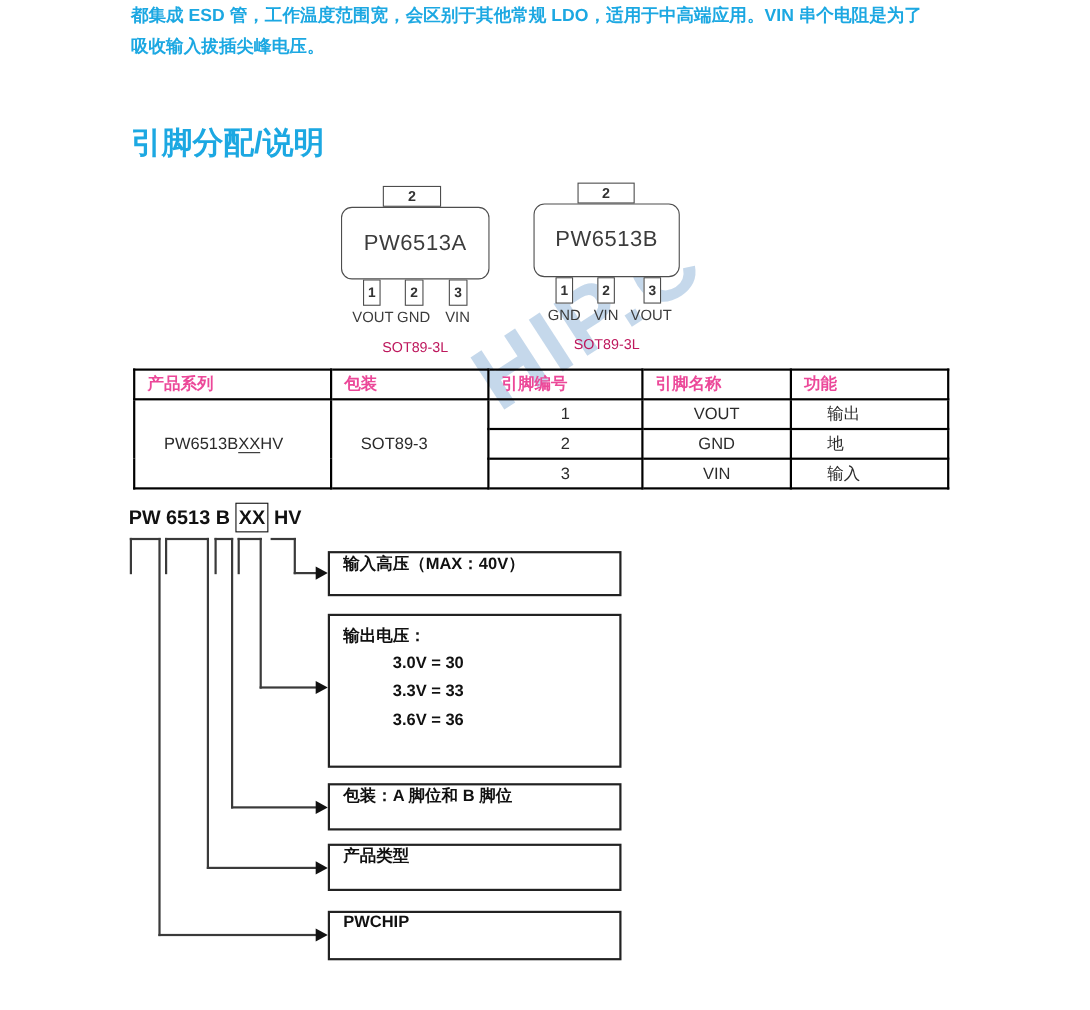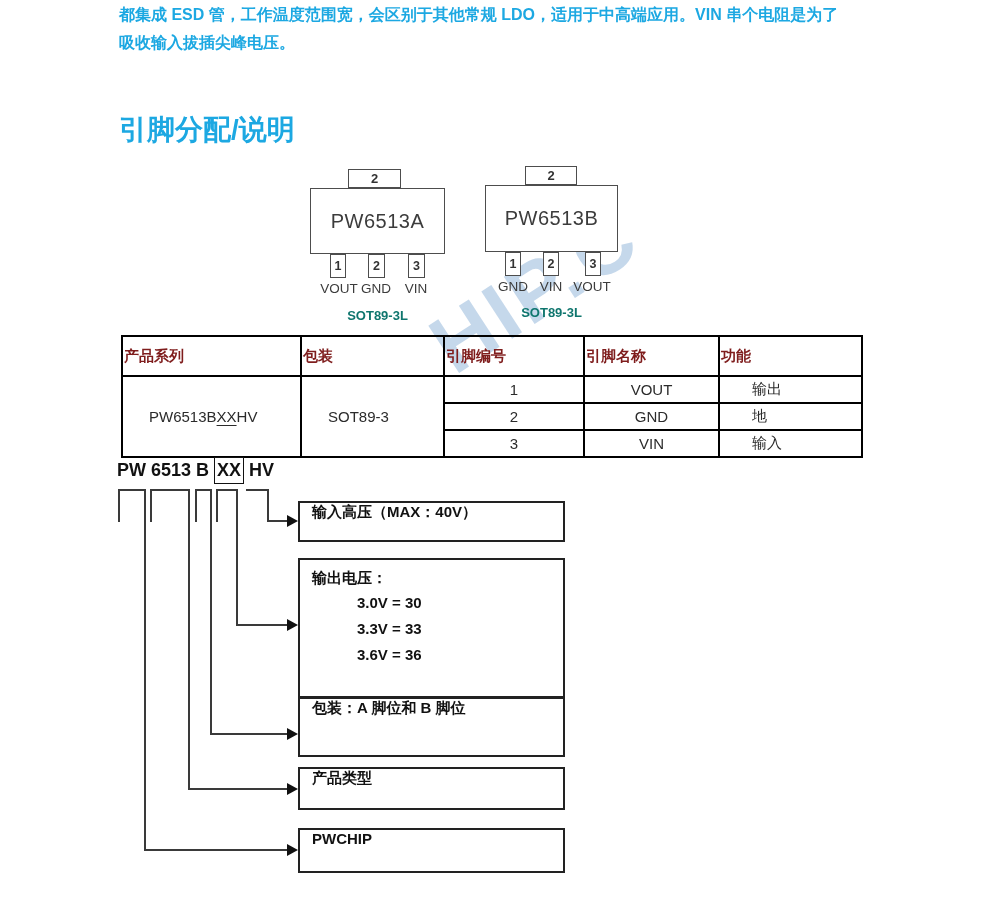--- a/index.html
+++ b/index.html
@@ -17,28 +17,28 @@
   .intro { position:absolute; left:119px; top:1px; width:760px; font-size:16px;
     font-weight:bold; line-height:28px; color:#1CA8E2; }
   .section-title { position:absolute; left:119px; top:111px; font-size:28px;
     font-weight:bold; color:#1CA8E2; }
   
   .chip { position:absolute; }
   .chip .tab, .chip .body, .chip .pin {
     position:absolute; border:1.5px solid #4d4d4d; background:#fff; }
   .chip .tab { text-align:center; font-size:13px; font-weight:bold; color:#333; line-height:17px; }
   .chip .body { display:flex; align-items:center; justify-content:center;
-    font-size:20px; color:#3c3c3c; letter-spacing:0.5px; }
+    font-size:20px; color:#3c3c3c; letter-spacing:0.5px;border-radius:10px; }
   .chip .pin { text-align:center; font-size:12.5px; font-weight:bold; color:#333; line-height:22px; }
   .pin-label { position:absolute; width:80px; text-align:center; font-size:13.5px; color:#3c3c3c; }
-  .pkg-label { position:absolute; text-align:center; font-size:13px; font-weight:bold; color:#0f766e; }
+  .pkg-label { position:absolute; text-align:center; font-size:13px; font-weight:normal; color:#be185d; }
   
   table.pin-table { position:absolute; left:121px; top:335px; border-collapse:collapse; table-layout:fixed; }
   table.pin-table td { border:2px solid #000; font-size:15px; color:#2b2b2b; }
-  table.pin-table td.hdr { font-weight:bold; color:#7f1d1d; padding-left:1px; height:40px; }
+  table.pin-table td.hdr { font-weight:bold; color:#ec4899; padding-left:11px; height:27px; }
   table.pin-table td.c { text-align:center; height:27px; }
   table.pin-table td.l { padding-left:26px; }
   table.pin-table td.func { padding-left:32px; }
   .u { text-decoration:underline; text-underline-offset:3px; }
   
   .part-code { position:absolute; left:117px; top:457px; display:flex; align-items:center;
     gap:5px; font-size:18px; font-weight:bold; color:#111; }
   .part-code .boxed { border:1.5px solid #111; padding:2px 2px; }
   
   .hl, .vl { position:absolute; background:#3a3a3a; }
@@ -179,21 +179,21 @@
       <span>输入高压（MAX：40V）</span>
     </div>
 
     <div class="dbox" style="top:558px; height:140px;">
       <div class="dtitle">输出电压：</div>
       <div class="opt">3.0V = 30</div>
       <div class="opt">3.3V = 33</div>
       <div class="opt">3.6V = 36</div>
     </div>
 
-    <div class="dbox single" style="top:697px; height:60px;">
+    <div class="dbox single" style="top:712px; height:43px;">
       <span>包装：A 脚位和 B 脚位</span>
     </div>
 
     <div class="dbox single" style="top:767px; height:43px;">
       <span>产品类型</span>
     </div>
 
     <div class="dbox single" style="top:828px; height:45px;">
       <span>PWCHIP</span>
     </div>

